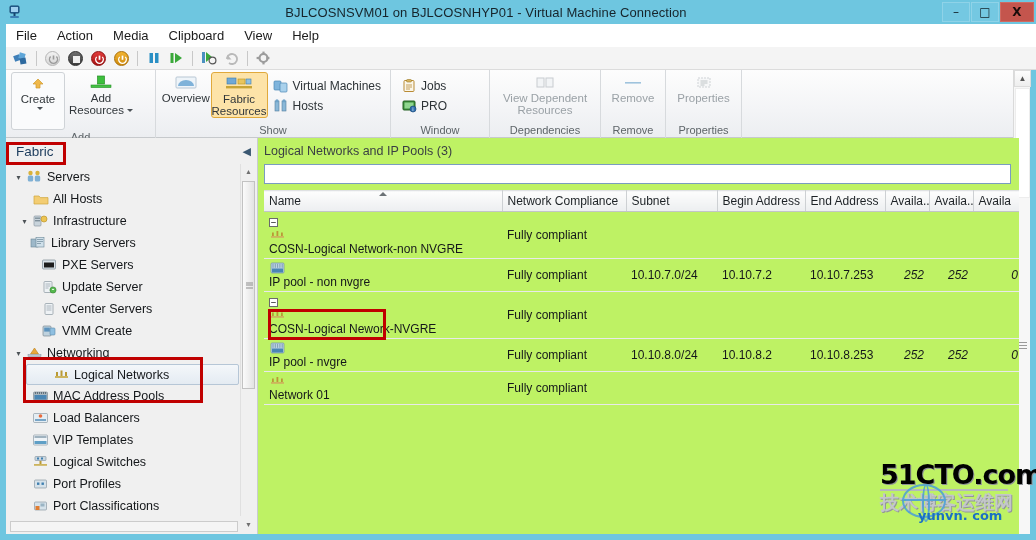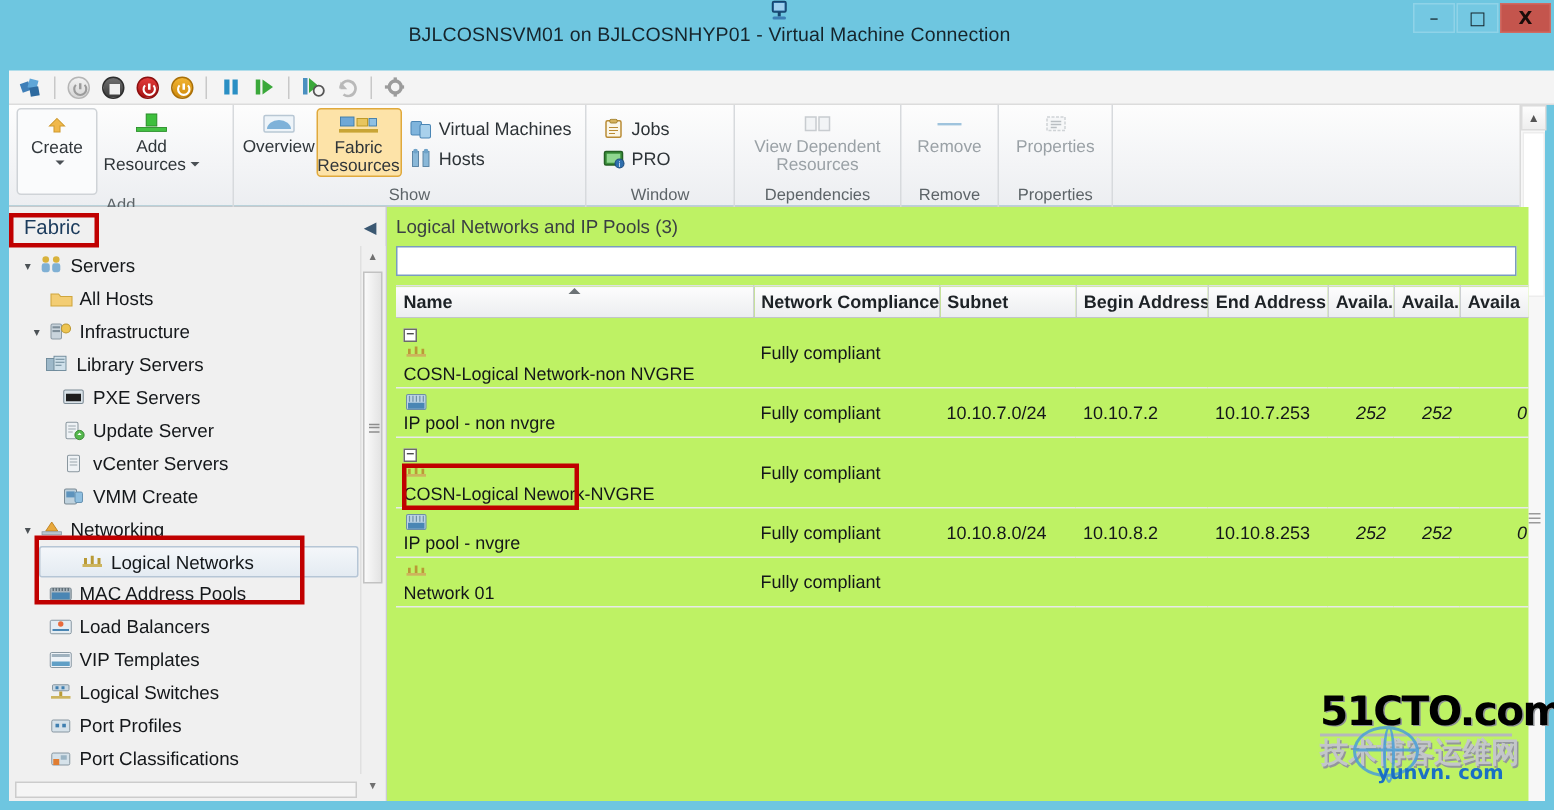--- a/index.html
+++ b/index.html
@@ -14,21 +14,21 @@
     position: relative;
     width: 1036px; height: 540px;
     background: #6ec6e0;
     overflow: hidden;
   }
 
   
   .titlebar {
     position: absolute; left: 0; top: 0; width: 1036px; height: 24px;
     background: #6ec6e0;
-    display: flex; align-items: center; flex-direction: column;
+    display: flex; align-items: center;
   }
   .tb-icon {
     width: 22px; height: 20px; margin-left: 4px;
     display: flex; align-items: center; justify-content: center;
   }
   .tb-title {
     flex: 1; text-align: center;
     font-size: 13px; color: #16242b; font-weight: 400;
     letter-spacing: .1px;
     padding-right: 90px;
@@ -174,21 +174,21 @@
   .filterbox {
     margin: 0 8px 0 6px; height: 20px; border: 1px solid #7a9cc0; background: #fff;
   }
   .gridwrap { position: absolute; left: 6px; top: 52px; right: 20px; bottom: 0; }
   table.grid { width: 100%; border-collapse: collapse; table-layout: fixed; }
   table.grid th {
     background: linear-gradient(to bottom,#fdfdfd,#eceef0);
     border-right: 1px solid #cdd0d3;
     border-bottom: 1px solid #c2c5c8;
     border-top: 1px solid #dfe1e3;
-    font-weight: bold; font-size: 12px; color: #1d2226;
+    font-weight: normal; font-size: 12px; color: #1d2226;
     text-align: left; padding: 2px 5px; height: 21px;
     position: relative; white-space: nowrap; overflow: hidden;
   }
   table.grid th .sortmark {
     position: absolute; left: 50%; top: 1px; transform: translateX(-50%);
     width:0;height:0;border-left:4px solid transparent;border-right:4px solid transparent;
     border-bottom:4px solid #6c7276;
   }
   table.grid td {
     border-bottom: 1px solid #e8e9ea;
@@ -271,20 +271,28 @@
     <div class="tb-buttons">
       <div class="tb-btn">–</div>
       <div class="tb-btn">□</div>
       <div class="tb-btn close">X</div>
     </div>
   </div>
 
   <div class="leftedge"></div>
   <div class="bottomedge"></div>
 
+  <div class="menubar">
+    <div class="menu-item">File</div>
+    <div class="menu-item">Action</div>
+    <div class="menu-item">Media</div>
+    <div class="menu-item">Clipboard</div>
+    <div class="menu-item">View</div>
+    <div class="menu-item">Help</div>
+  </div>
 
   <div class="vmtoolbar">
     <div class="vt-ico">
       <svg width="16" height="15" viewBox="0 0 16 15">
         <rect x="1" y="4" width="6" height="6" fill="#3f7fb8" transform="rotate(-20 4 7)"></rect>
         <rect x="6" y="2" width="6" height="6" fill="#5fa6d8" transform="rotate(15 9 5)"></rect>
         <rect x="7" y="7" width="6" height="6" fill="#2e6a9f" transform="rotate(-10 10 10)"></rect>
       </svg>
     </div>
     <div class="vt-sep"></div>

